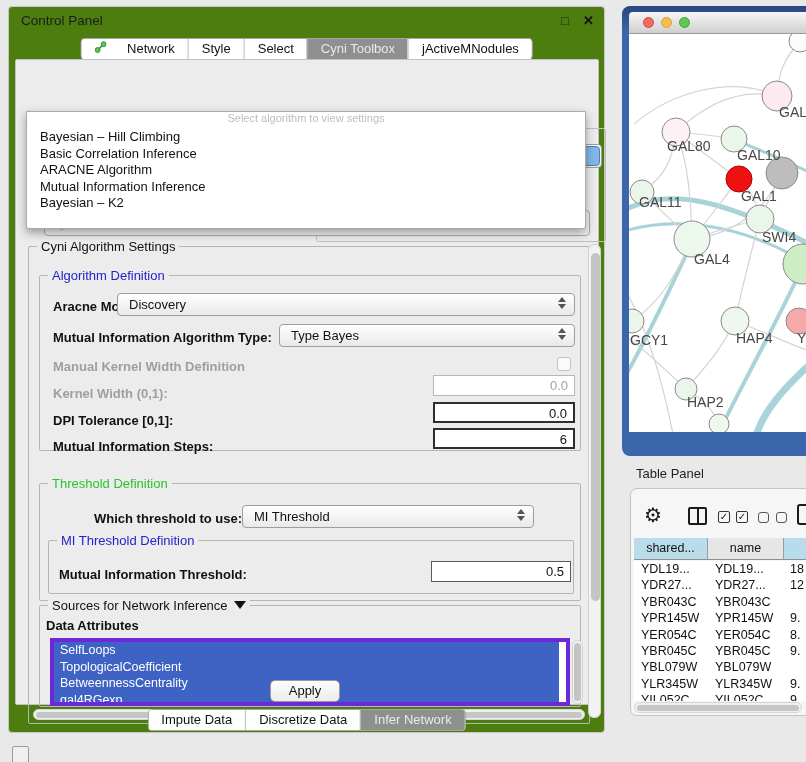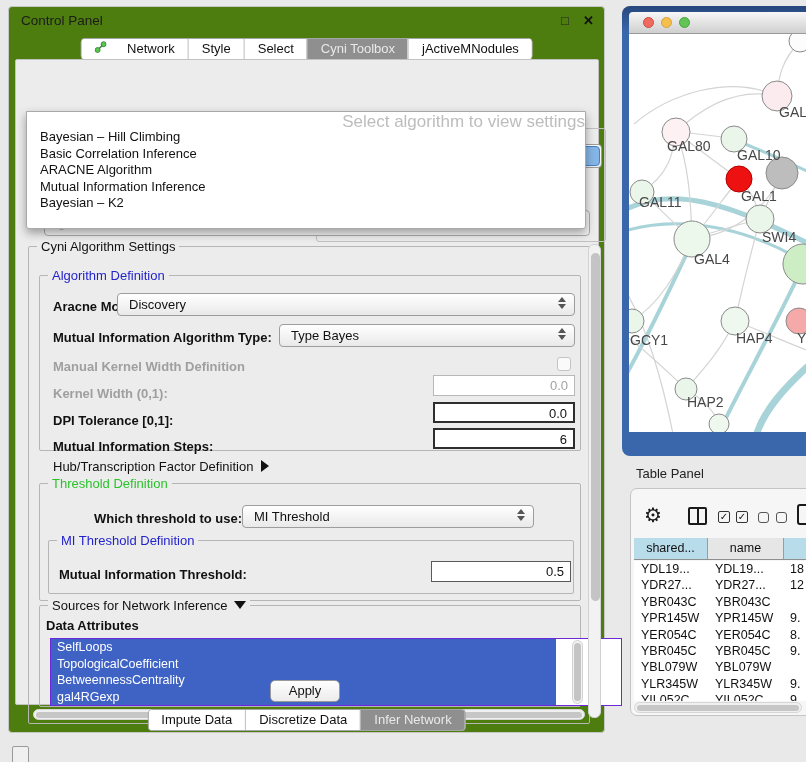--- a/index.html
+++ b/index.html
@@ -27,21 +27,21 @@
               border-radius:3px;z-index:5}
   .frag-combo{position:absolute;border:1px solid #9d9d9d;border-radius:4px;
               background:linear-gradient(#fcfcfc,#ececec);z-index:6}
   .frag-spin{position:absolute;left:566px;top:86px;width:18px;height:20px;border:1px solid #4a7fc0;
              border-radius:4px;background:#85b5e6;z-index:7}
   .ghost-combo{position:absolute;left:28px;top:150px;width:546px;height:26px;border:1px solid #ababab;
                border-radius:4px;background:#f2f2f2;z-index:6;color:#b0b0b0;line-height:24px;padding-left:13px}
   
   .popup{position:absolute;left:10px;top:51px;width:560px;height:118px;background:#fff;
          border:1px solid #a9a9a9;border-radius:0 0 3px 3px;box-shadow:0 4px 10px rgba(0,0,0,.35);z-index:50}
-  .popup-head{height:17px;text-align:right;color:#bdbdbd;font-size:17px}
+  .popup-head{height:17px;text-align:center;color:#bdbdbd;font-size:11px}
   .menu-item{line-height:16.6px;padding-left:13px;cursor:pointer}
   .menu-item.sel{font-weight:normal}
   
   .group{position:absolute;border:1px solid #b6b6b6;border-radius:2px}
   .gtitle{position:absolute;top:-8px;left:8px;background:#ececec;padding:0 4px;font-size:13px;white-space:nowrap}
   .blue{color:var(--accent-blue)} .green{color:var(--accent-green)}
   .settings{position:absolute;left:12px;top:186px;width:562px;height:478px;border:1px solid #b6b6b6;border-radius:2px}
   .lbl{position:absolute;font-weight:bold;white-space:nowrap}
   .lbl.dis{color:#9f9f9f}
   .combo{position:absolute;height:23px;border:1px solid #9d9d9d;border-radius:4px;
@@ -58,22 +58,22 @@
   .tri-right{display:inline-block;width:0;height:0;border-top:6px solid transparent;
              border-bottom:6px solid transparent;border-left:8px solid #111;margin-left:8px;vertical-align:-1px}
   .tri-down{display:inline-block;width:0;height:0;border-left:6px solid transparent;
             border-right:6px solid transparent;border-top:8px solid #111;margin-left:6px;vertical-align:1px}
   
   .vscroll{position:absolute;background:#f2f2f2;border:1px solid #d2d2d2;border-radius:6px}
   .vthumb{position:absolute;background:#c4c4c4;border-radius:5px}
   .hscroll{position:absolute;background:#f0f0f0;border:1px solid #d6d6d6;border-radius:6px}
   .hthumb{position:absolute;background:#c6c6c6;border-radius:5px}
   
-  .attr-list{position:absolute;left:10px;top:32px;width:572px;height:68px;background:#fff;
-             border:1px solid #6d28d9;overflow:hidden}
+  .attr-list{position:absolute;left:10px;top:32px;width:520px;height:68px;background:#fff;
+             border:4px solid #6d28d9;overflow:hidden}
   .attr-item{height:16.5px;line-height:16.5px;padding-left:6px;font-size:12.5px;color:#fff;
              background:var(--sel-blue);width:505px;cursor:pointer}
   .btn{position:absolute;border:1px solid #9a9a9a;border-radius:5px;background:linear-gradient(#fefefe,#ececec);
        text-align:center;cursor:pointer}
   
   .netwin{position:absolute;left:622px;top:6px;width:200px;height:450px;border-radius:8px 0 0 8px;
           background:linear-gradient(var(--frame-top),var(--frame-blue) 26px)}
   .net-titlebar{position:absolute;left:7px;top:6px;right:0;height:22px;border-radius:4px 0 0 0;
                 background:linear-gradient(#f7f7f7,#cfcfcf);border-bottom:1px solid #9a9a9a}
   .light{position:absolute;top:5px;width:11px;height:11px;border-radius:50%}
@@ -185,23 +185,20 @@
         </div>
         <span class="lbl" style="left:24px;top:166px">DPI Tolerance [0,1]:</span>
         <div class="field strong" style="left:404px;top:155px;width:142px">
           <span>0.0</span>
         </div>
         <span class="lbl" style="left:24px;top:192px">Mutual Information Steps:</span>
         <div class="field strong" style="left:404px;top:181px;width:142px">
           <span>6</span>
         </div>
 
-        <span style="position:absolute;left:24px;top:212px">
-          <span>Hub/Transcription Factor Definition</span><span class="tri-right"></span>
-        </span>
 
         <div class="group" style="left:10px;top:236px;width:542px;height:118px">
           <span class="gtitle green">Threshold Definition</span>
           <span class="lbl" style="left:54px;top:27px">Which threshold to use:</span>
           <div class="combo" style="left:202px;top:21px;width:292px">
             <span>MI Threshold</span>
             <span class="combo-arrows">
                 <i class="up"></i>
                 <i class="dn"></i>
               </span>

